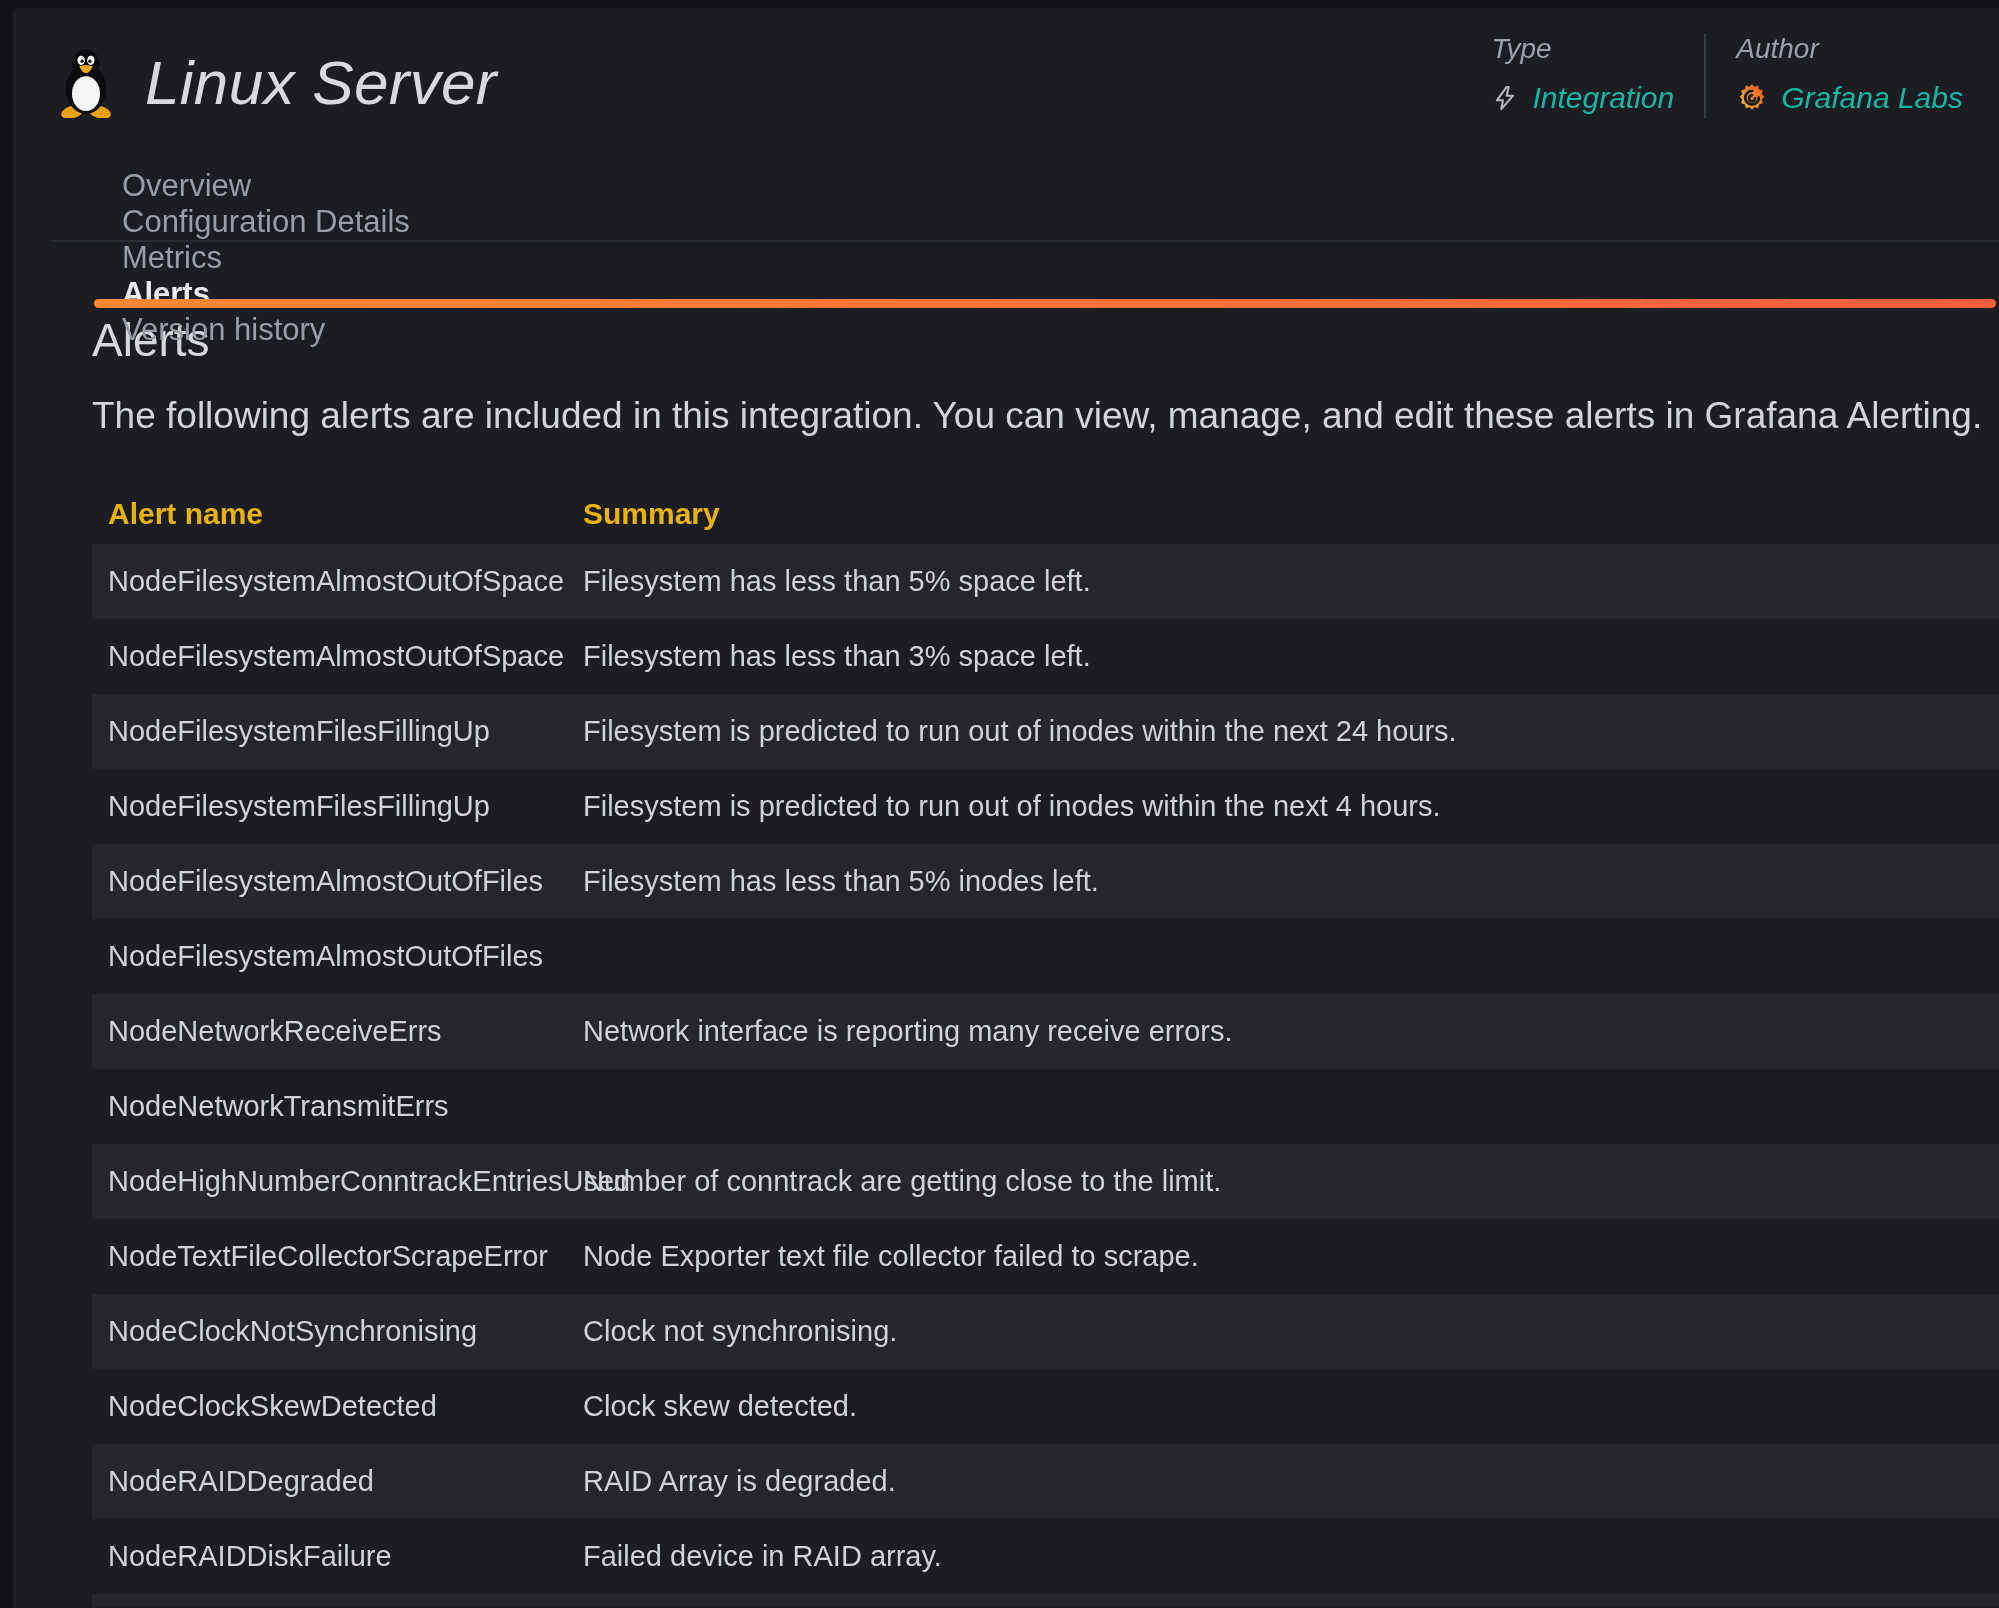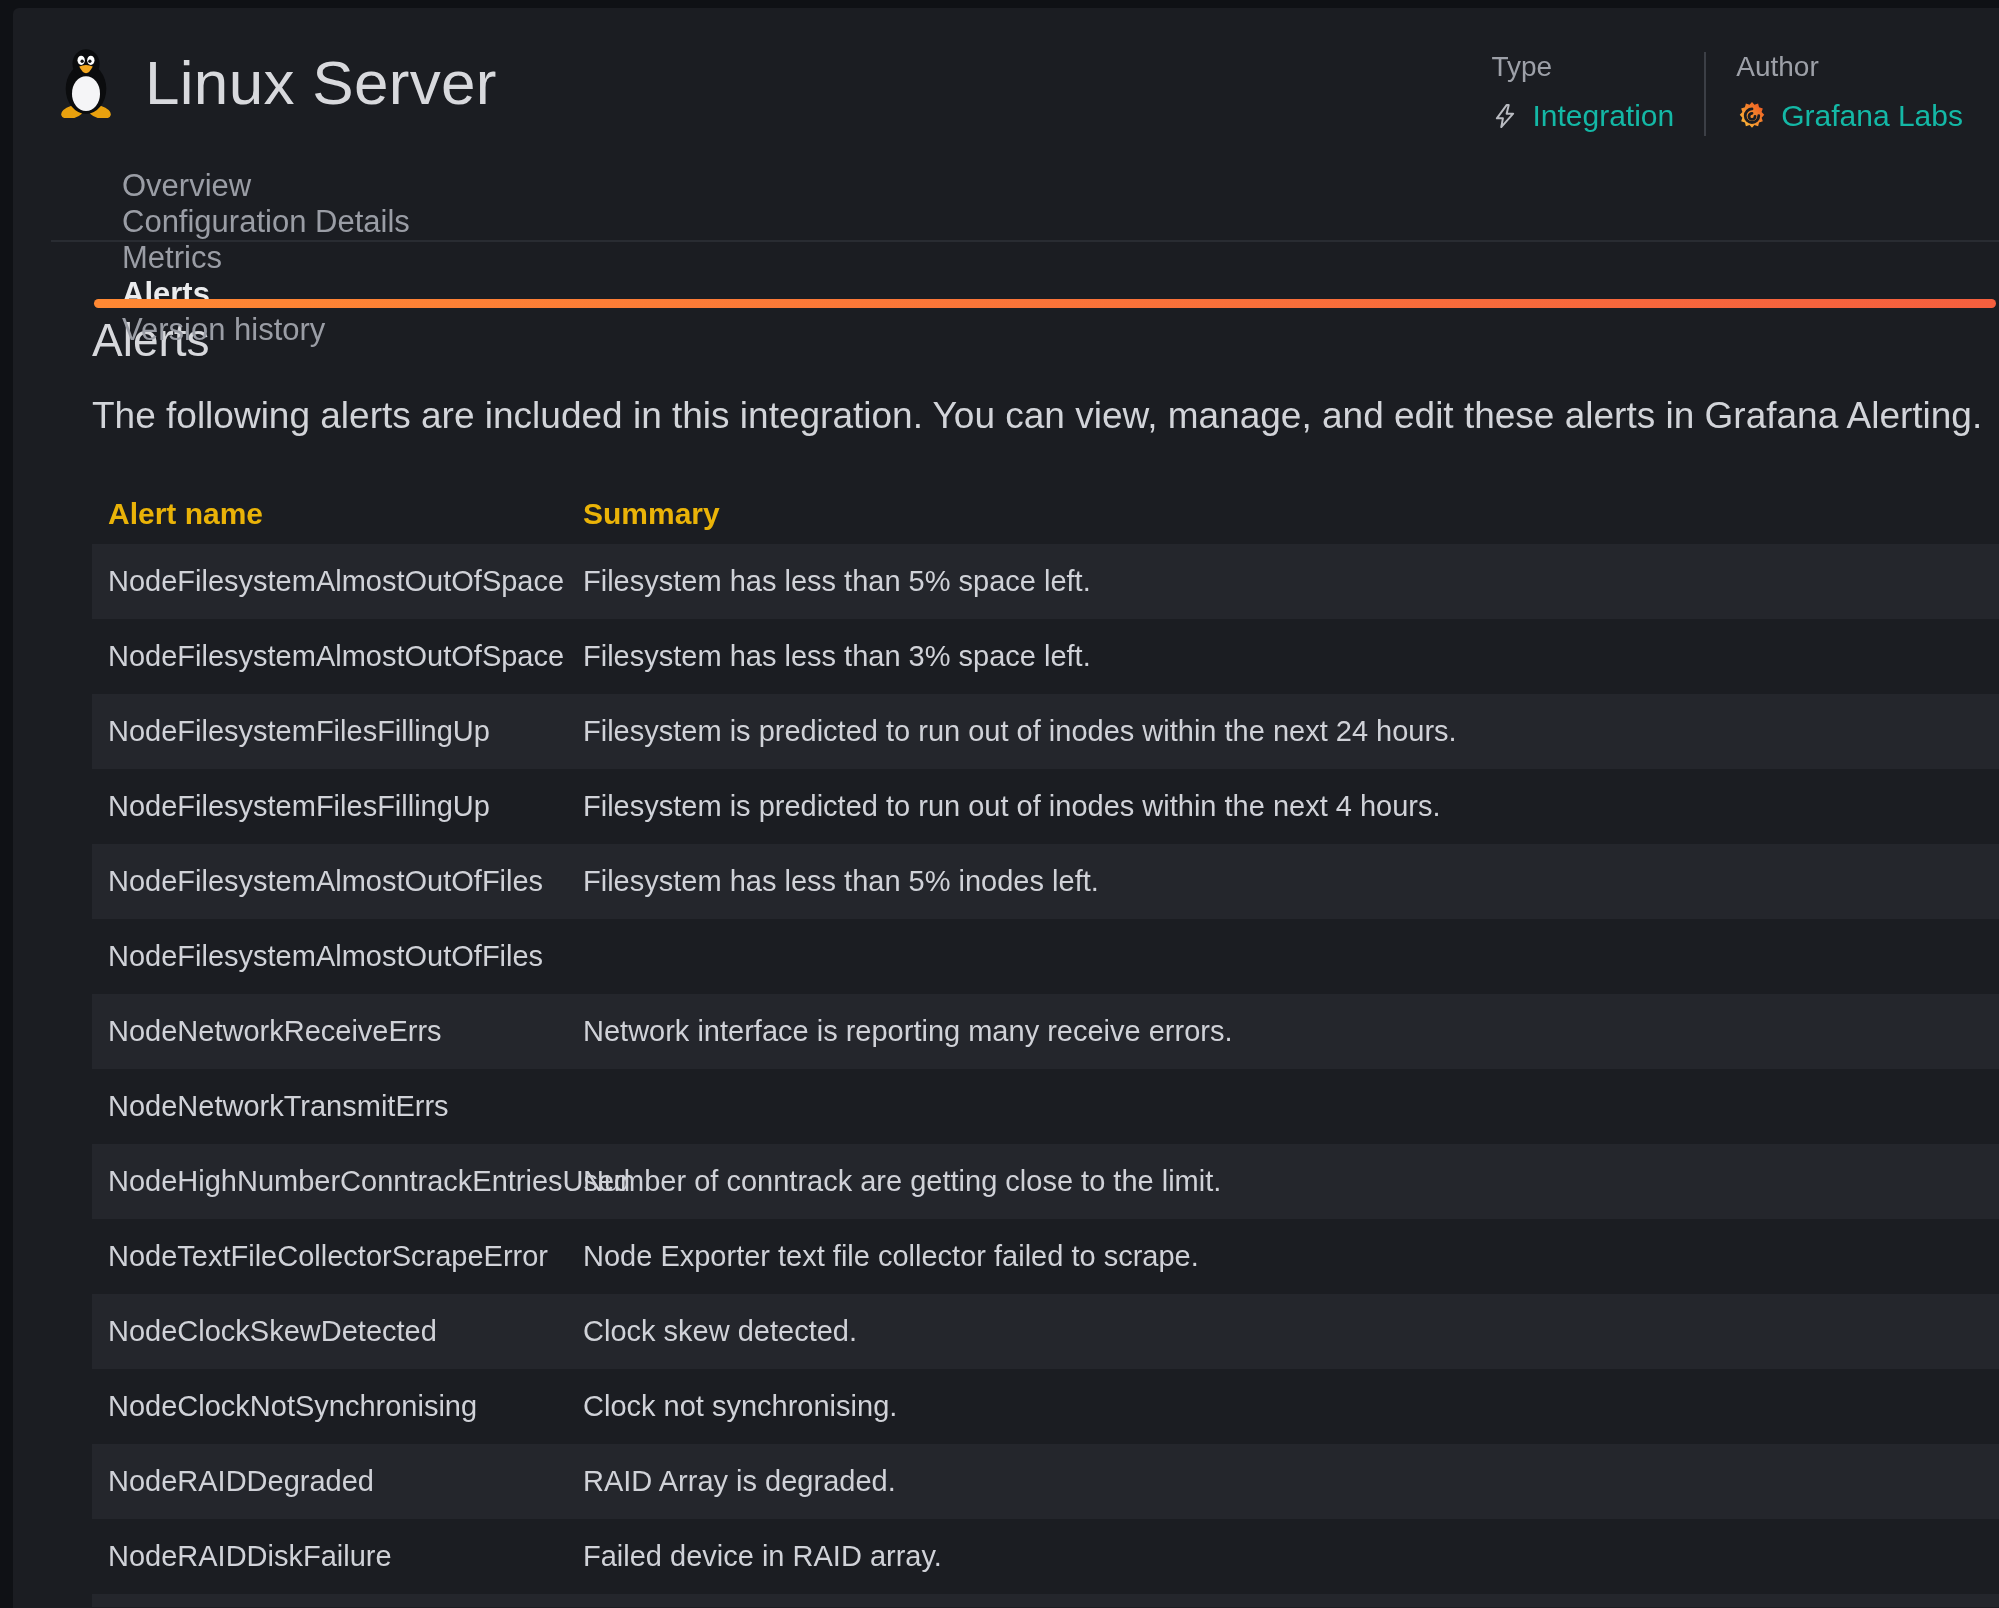--- a/index.html
+++ b/index.html
@@ -12,23 +12,24 @@
   .panel {
     position: absolute;
     left: 13px; top: 8px; right: 0; bottom: 0;
     background: #1b1d22;
     border-top-left-radius: 6px;
     overflow: hidden;
   }
   
   .header-row {
     display: flex;
-    align-items: flex-start;
+    align-items: flex-end;
     height: 110px;
     padding: 40px 36px 0 44px;
+    font-style: italic;
   }
   .logo-wrap { width: 58px; height: 70px; flex: none; }
   .page-title {
     margin-left: 30px;
     font-size: 62px;
     line-height: 70px;
     font-weight: 500;
     color: #d8d9dd;
     letter-spacing: 0.3px;
     white-space: nowrap;
@@ -223,27 +224,27 @@
     <div class="col-name">NodeHighNumberConntrackEntriesUsed</div>
     <div class="col-summary">Number of conntrack are getting close to the limit.</div>
   </div>
 
   <div class="trow">
     <div class="col-name">NodeTextFileCollectorScrapeError</div>
     <div class="col-summary">Node Exporter text file collector failed to scrape.</div>
   </div>
 
   <div class="trow">
+    <div class="col-name">NodeClockNotSynchronising</div>
+    <div class="col-summary">Clock not synchronising.</div>
+  </div>
+
+  <div class="trow">
     <div class="col-name">NodeClockSkewDetected</div>
     <div class="col-summary">Clock skew detected.</div>
-  </div>
-
-  <div class="trow">
-    <div class="col-name">NodeClockNotSynchronising</div>
-    <div class="col-summary">Clock not synchronising.</div>
   </div>
 
   <div class="trow">
     <div class="col-name">NodeRAIDDegraded</div>
     <div class="col-summary">RAID Array is degraded.</div>
   </div>
 
   <div class="trow">
     <div class="col-name">NodeRAIDDiskFailure</div>
     <div class="col-summary">Failed device in RAID array.</div>

